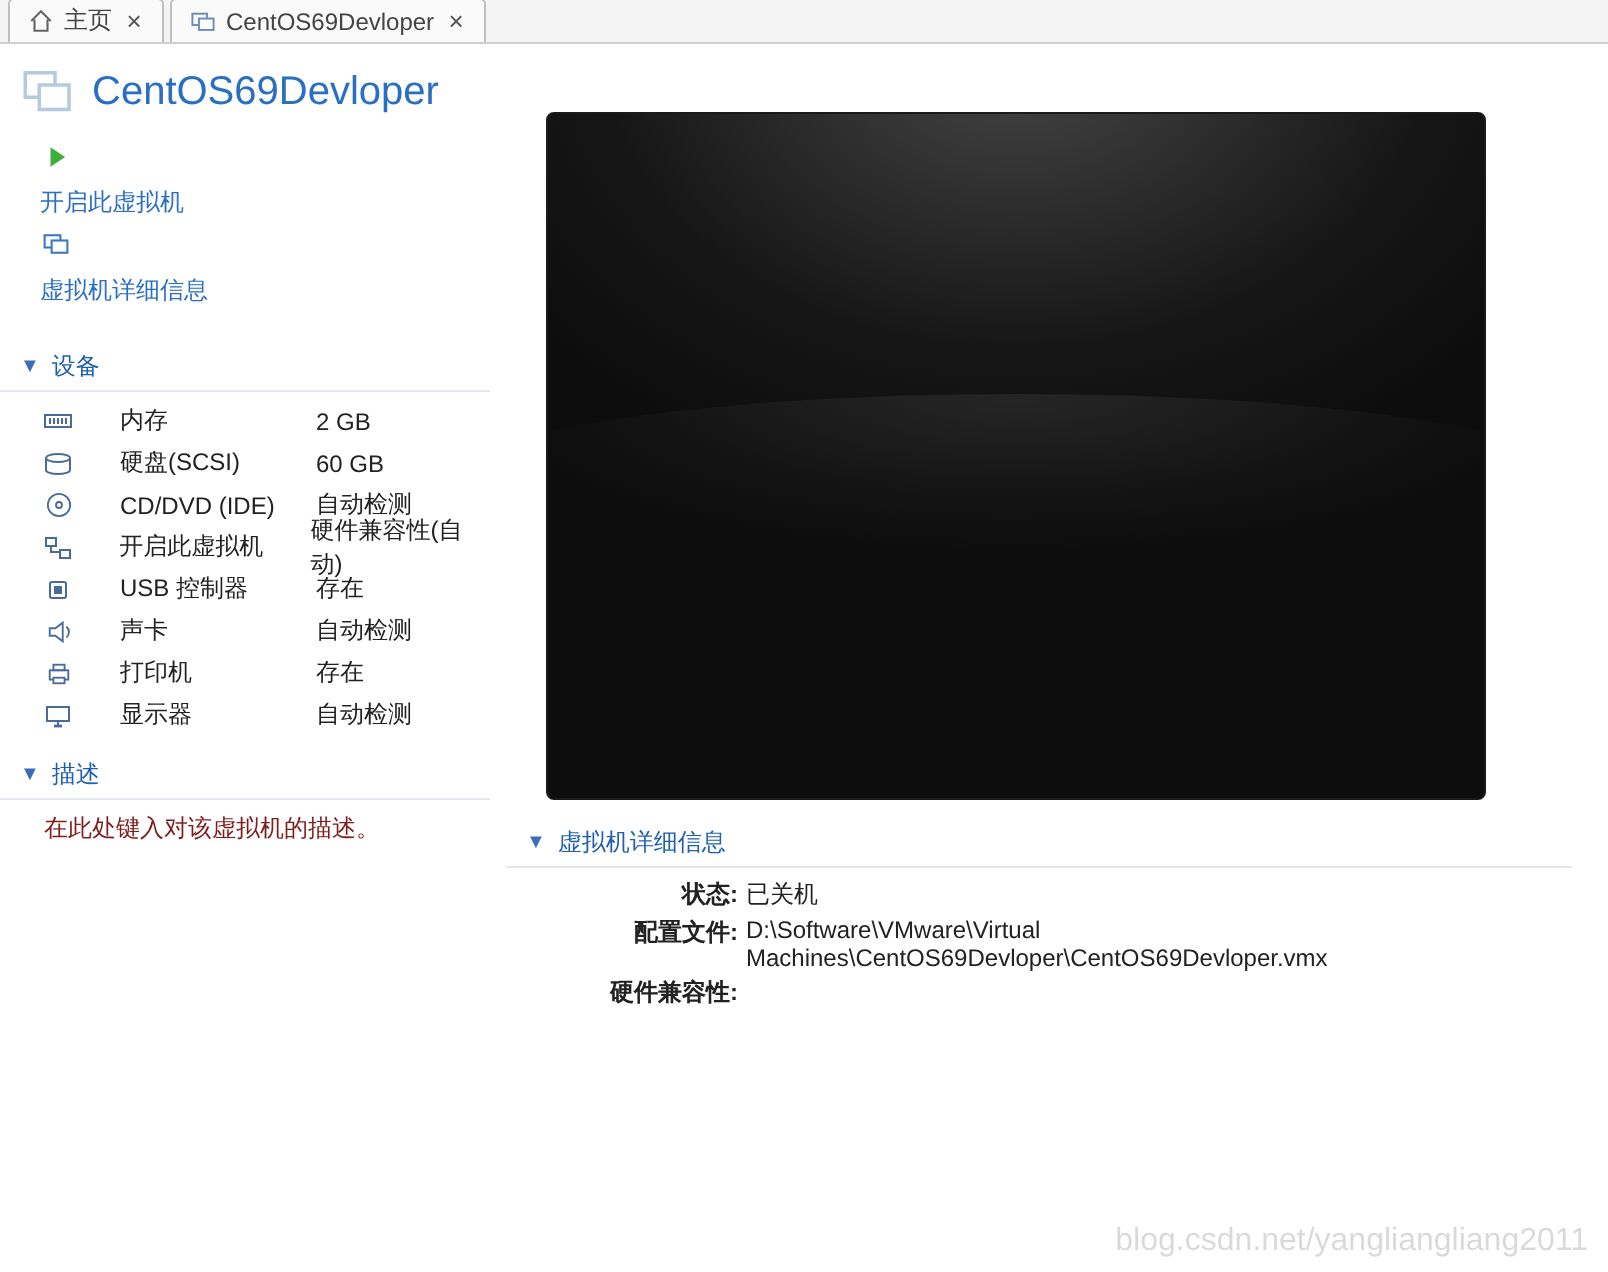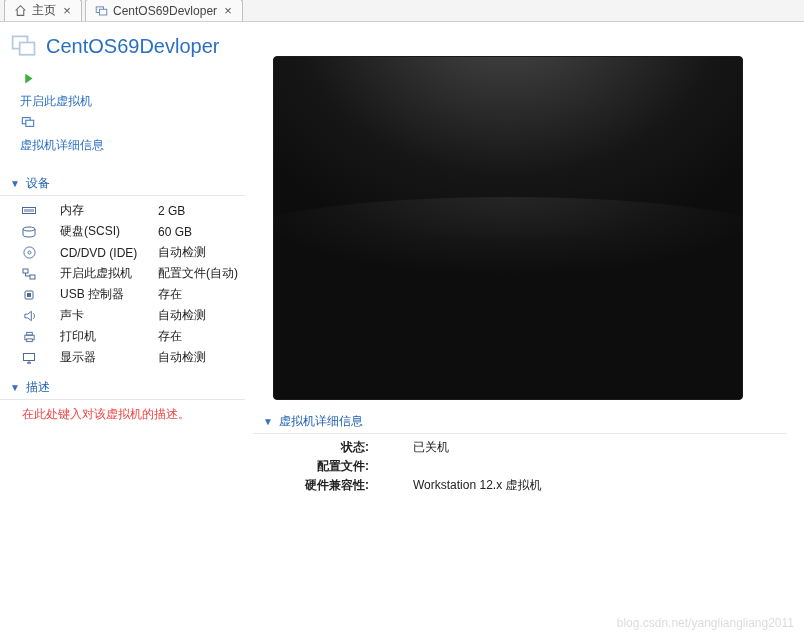--- a/index.html
+++ b/index.html
@@ -60,21 +60,21 @@
       display: flex; align-items: center; gap: 6px;
       color: #1f5fb0; padding: 3px 8px 3px 10px;
       border-bottom: 1px solid #e4e8ee; margin-bottom: 4px;
     }
     .section-header .chev { font-size: 10px; color: #3b6db8; }
     .devtable { width: 100%; }
     .devrow { display: flex; align-items: center; padding: 2px 0 2px 20px; height: 21px; }
     .devrow .icon { width: 18px; display: flex; justify-content: center; margin-right: 6px; color: #4a6b9a; }
     .devrow .name { width: 98px; color: #222; margin-left: 16px; }
     .devrow .value { color: #222; }
-    .desc-text { padding: 2px 10px 4px 22px; color: #ef4444; }
+    .desc-text { padding: 2px 10px 4px 22px; color: #7f1d1d; }
     
     .preview {
       margin: 0 18px 8px 28px;
       width: 470px; height: 344px;
       background: #0d0d0d;
       border: 1px solid #1a1a1a;
       border-radius: 4px;
       position: relative;
       overflow: hidden;
     }
@@ -87,29 +87,29 @@
     .preview::after {
       content: "";
       position: absolute;
       top: 140px; left: -40px; right: -40px; height: 80px;
       background: radial-gradient(ellipse at 50% 0%, rgba(90,90,90,0.25), rgba(0,0,0,0) 70%);
       border-radius: 50%;
     }
     
     .details { margin: 2px 18px 0 0; }
     .details .section-header { margin-left: 8px; }
-    .detrow { display: flex; padding: 1px 0 1px 0; margin-left: 56px; gap: 40px; }
+    .detrow { display: flex; padding: 1px 0 1px 0; margin-left: 56px; }
     .detrow .k { width: 68px; text-align: right; margin-right: 4px; font-weight: 700; color: #222; }
     .detrow .v { color: #222; max-width: 400px; }
     
     .watermark {
       position: absolute;
       right: 10px;
       bottom: 6px;
-      font-size: 12px;
+      font-size: 16px;
       color: rgba(0,0,0,0.15);
     }
     
     svg { display: block; }
   </style>
 </head>
 <body>
 
 <div class="tabbar">
   <div class="tab">
@@ -208,21 +208,21 @@
         </div>
         <div class="devrow">
           <span class="icon">
               <svg width="14" height="12" viewBox="0 0 14 12">
                 <rect x="1" y="1" width="5" height="4" fill="none" stroke="#4a6b9a"></rect>
                 <rect x="8" y="7" width="5" height="4" fill="none" stroke="#4a6b9a"></rect>
                 <path d="M3.5 5 V8 H8" fill="none" stroke="#4a6b9a"></path>
               </svg>
             </span>
           <span class="name">开启此虚拟机</span>
-          <span class="value">配置文件(自动)</span>
+          <span class="value">硬件兼容性(自动)</span>
         </div>
         <div class="devrow">
           <span class="icon">
               <svg width="14" height="12" viewBox="0 0 14 12">
                 <rect x="3" y="2" width="8" height="8" rx="1" fill="none" stroke="#4a6b9a"></rect>
                 <rect x="5" y="4" width="4" height="4" fill="#4a6b9a"></rect>
               </svg>
             </span>
           <span class="name">USB 控制器</span>
           <span class="value">存在</span>
@@ -277,22 +277,22 @@
       <div class="section-header">
         <span class="chev">▼</span>
         <span>虚拟机详细信息</span>
       </div>
       <div class="detrow">
         <span class="k">状态:</span>
         <span class="v">已关机</span>
       </div>
       <div class="detrow">
         <span class="k">配置文件:</span>
+        <span class="v">D:\Software\VMware\Virtual Machines\CentOS69Devloper\CentOS69Devloper.vmx</span>
       </div>
       <div class="detrow">
         <span class="k">硬件兼容性:</span>
-        <span class="v">Workstation 12.x 虚拟机</span>
       </div>
     </div>
   </div>
 </div>
 
 <div class="watermark">blog.csdn.net/yangliangliang2011</div>
 
 </body></html>

